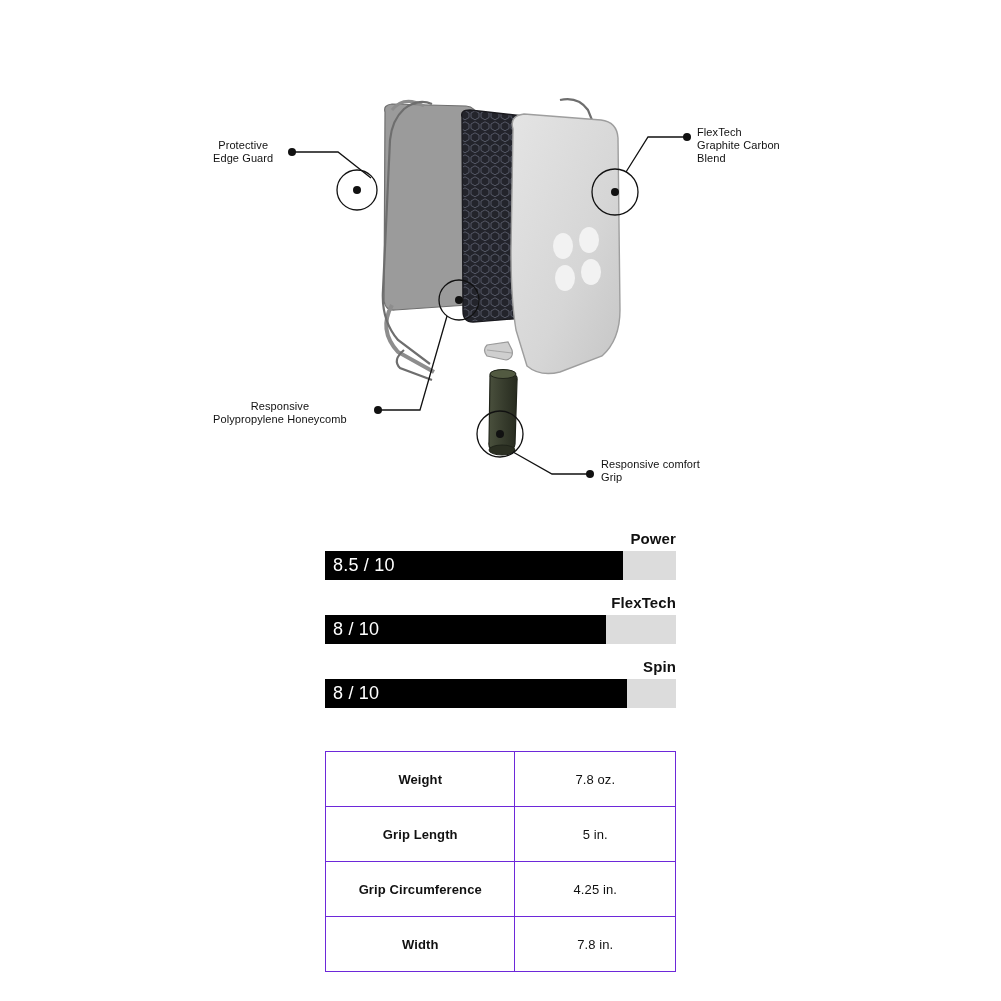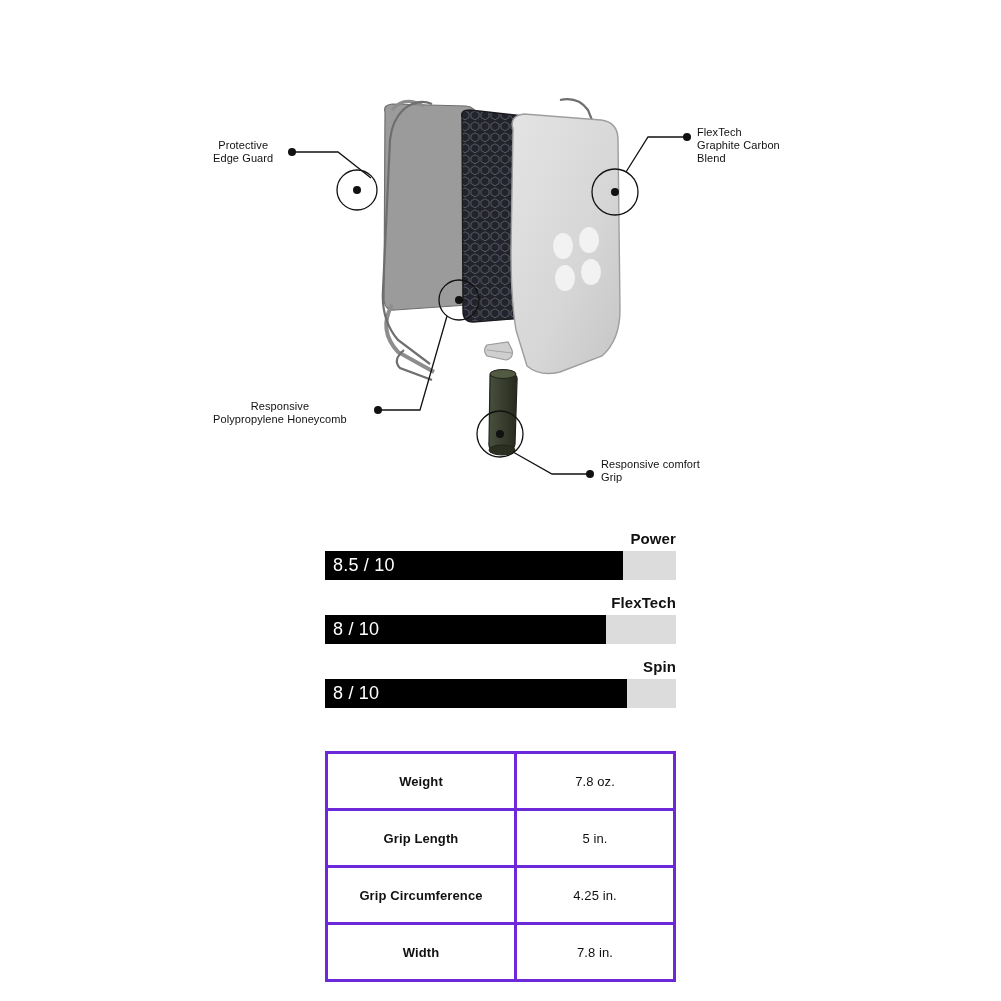--- a/index.html
+++ b/index.html
@@ -77,21 +77,21 @@
 
   
   #spec-table {
     position: absolute;
     left: 325px;
     top: 751px;
     width: 351px;
     border-collapse: collapse;
   }
   #spec-table td {
-    border: 3px solid #6d28d9;
+    border: 1px solid #6d28d9;
     height: 52px;
     text-align: center;
     vertical-align: middle;
     font-size: 13px;
     color: #111111;
     letter-spacing: 0.1px;
   }
   #spec-table td.spec-label { width: 189px; font-weight: bold; }
   #spec-table td.spec-value { width: 161px; }
 </style>

